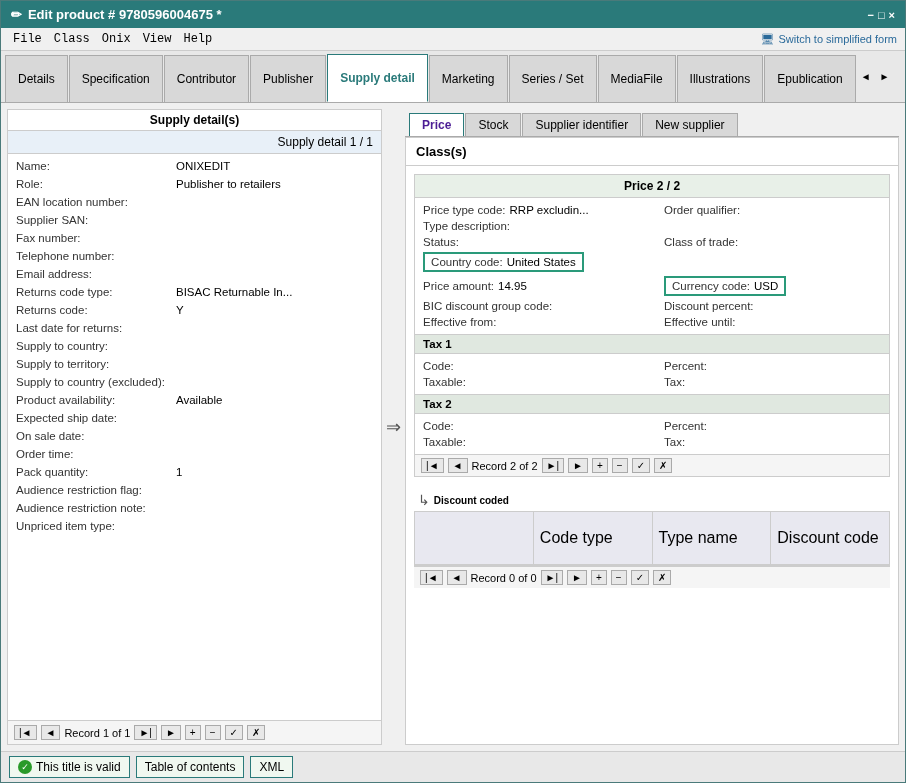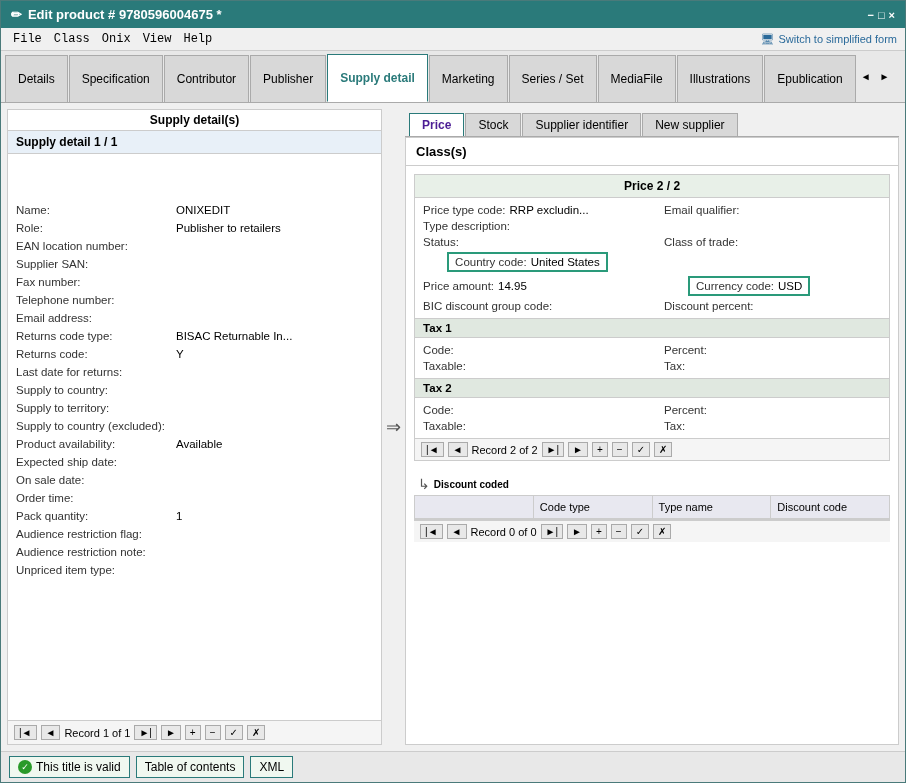--- a/index.html
+++ b/index.html
@@ -107,31 +107,30 @@
       text-align: center;
       padding: 3px;
       font-weight: bold;
       font-size: 12px;
       border-bottom: 1px solid #ccc;
     }
 
     .supply-detail-header {
       background: #e8f0f8;
       padding: 4px 8px;
-      font-weight: bold;
+      font-weight: normal;
       font-size: 12px;
-      text-align: left;
+      text-align: right;
       border-bottom: 1px solid #ccc;
     }
 
     .field-list {
       flex: 1;
       overflow-y: auto;
       padding: 4px 0;
-      margin-top: 44px;
     }
 
     .field-row {
       display: flex;
       padding: 2px 8px;
       align-items: flex-start;
       min-height: 18px;
     }
 
     .field-label {
@@ -266,21 +265,20 @@
       color: #000;
       margin-left: 4px;
     }
 
     .highlighted-box {
       border: 2px solid #2a9a7a;
       padding: 2px 6px;
       display: inline-flex;
       align-items: center;
       background: white;
-      margin-left: 24px;
     }
 
     .section-divider {
       background: #e0e8e0;
       padding: 3px 8px;
       font-weight: bold;
       font-size: 11.5px;
       border-top: 1px solid #ccc;
       border-bottom: 1px solid #ccc;
     }
@@ -316,22 +314,22 @@
     }
 
     .discount-table-header {
       display: flex;
       background: #e8e8f0;
       border-bottom: 1px solid #ccc;
     }
 
     .discount-col {
       flex: 1;
-      padding: 5px 6px;
-      font-size: 11px;
+      padding: 17px 6px;
+      font-size: 16px;
       border-right: 1px solid #ccc;
     }
 
     .discount-col:last-child { border-right: none; }
     .discount-col-num { width: 30px; min-width: 30px; }
 
     .discount-footer {
       border-top: 1px solid #ccc;
       padding: 3px 6px;
       display: flex;
@@ -549,21 +547,21 @@
           <div class="price-card-header">Price 2 / 2</div>
 
           <div class="price-fields">
 
             <div class="price-field-row">
               <div class="price-field-half">
                 <span class="price-label">Price type code:</span>
                 <span class="price-value">RRP excludin...</span>
               </div>
               <div class="price-field-half">
-                <span class="price-label">Email qualifier:</span>
+                <span class="price-label">Order qualifier:</span>
                 <span class="price-value"></span>
               </div>
             </div>
 
             <div class="price-field-row">
               <div class="price-field-half">
                 <span class="price-label">Type description:</span>
                 <span class="price-value"></span>
               </div>
               <div class="price-field-half"></div>
@@ -607,20 +605,30 @@
               <div class="price-field-half">
                 <span class="price-label">BIC discount group code:</span>
                 <span class="price-value"></span>
               </div>
               <div class="price-field-half">
                 <span class="price-label">Discount percent:</span>
                 <span class="price-value"></span>
               </div>
             </div>
 
+            <div class="price-field-row">
+              <div class="price-field-half">
+                <span class="price-label">Effective from:</span>
+                <span class="price-value"></span>
+              </div>
+              <div class="price-field-half">
+                <span class="price-label">Effective until:</span>
+                <span class="price-value"></span>
+              </div>
+            </div>
           </div>
 
           <div class="section-divider">Tax 1</div>
           <div class="price-fields">
             <div class="price-field-row">
               <div class="price-field-half">
                 <span class="price-label">Code:</span>
                 <span class="price-value"></span>
               </div>
               <div class="price-field-half">

